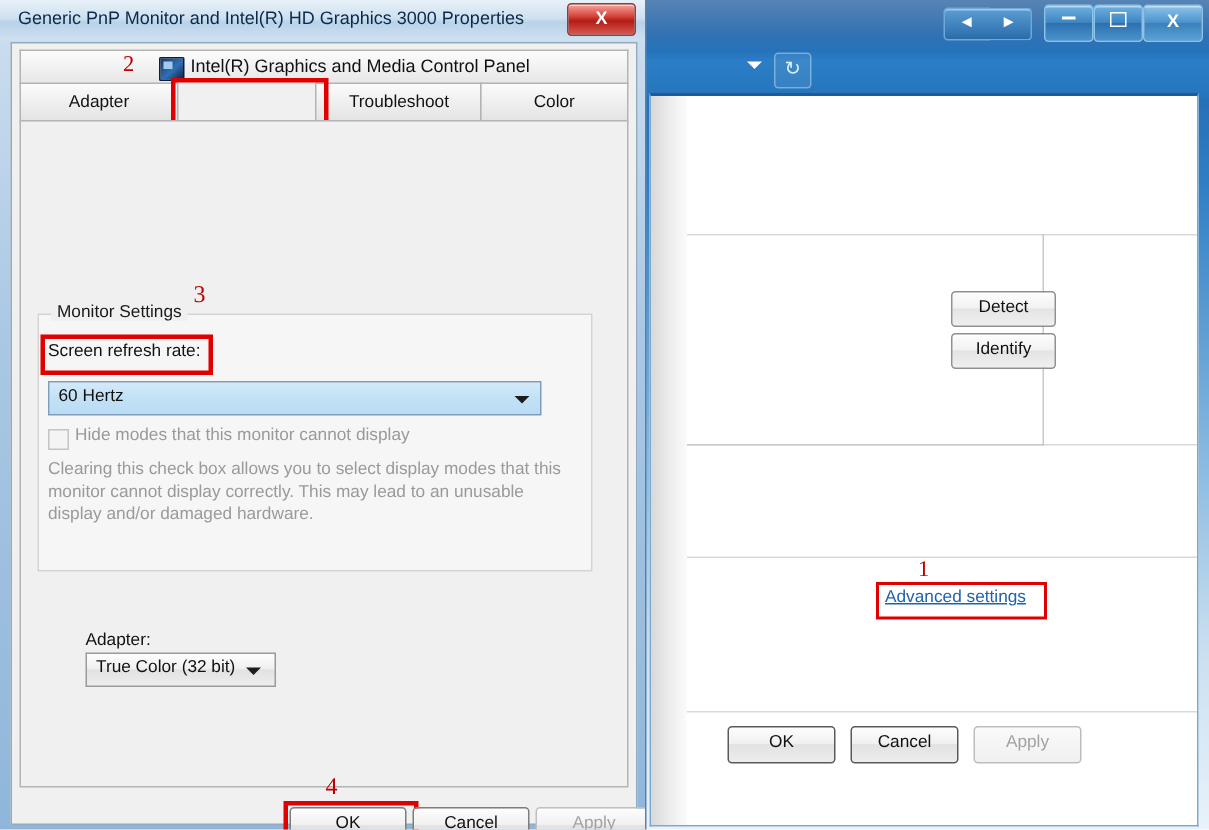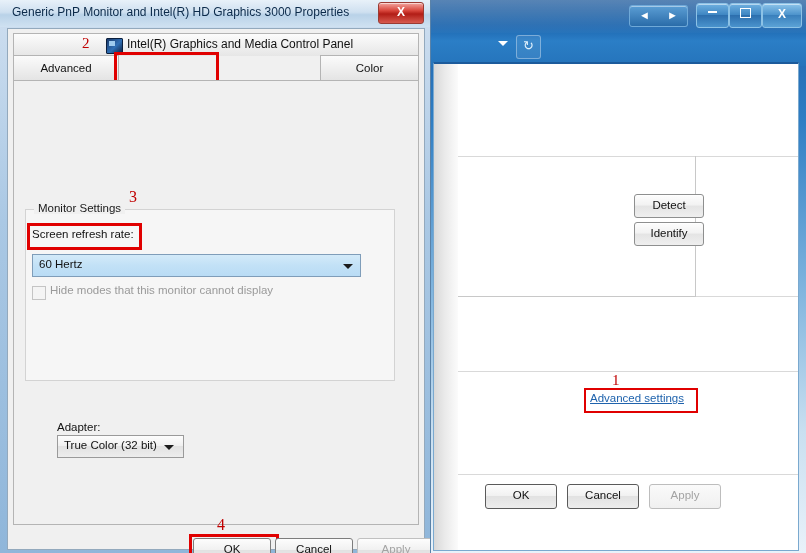--- a/index.html
+++ b/index.html
@@ -327,39 +327,41 @@
     </div>
 
     <div id="dlg-body">
 
       <div id="tabstrip">
         <div id="tab-header">
           <div id="tab-header-num">2</div>
           <div id="tab-header-icon"></div>
           <div id="tab-header-label">Intel(R) Graphics and Media Control Panel</div>
         </div>
-        <div class="tab" id="tab-adapter">Advanced</div>
+        <div class="tab" id="tab-adapter">Adapter</div>
+        <div class="tab" id="tab-troubleshoot">Troubleshoot</div>
         <div class="tab" id="tab-color">Color Management</div>
         <div id="tab-monitor-hl"></div>
       </div>
 
       <div id="tabpanel">
 
 
         <div class="group" id="grp-settings">
           <div class="group-legend">Monitor Settings</div>
           <div id="num-3">3</div>
           <div id="hl-refresh"></div>
           <div id="lbl-refresh">Screen refresh rate:</div>
           <div id="combo-refresh">
             <div id="combo-refresh-text">60 Hertz</div>
             <div id="combo-refresh-arrow"></div>
           </div>
           <div id="chk-hide"></div>
           <div id="chk-hide-label">Hide modes that this monitor cannot display</div>
+          <div id="hide-desc">Clearing this check box allows you to select display modes that this monitor cannot display correctly. This may lead to an unusable display and/or damaged hardware.</div>
         </div>
 
         <div id="lbl-colors">Adapter:</div>
         <div id="combo-colors">
           <div id="combo-colors-text">True Color (32 bit)</div>
           <div id="combo-colors-arrow"></div>
         </div>
 
       </div>
 

